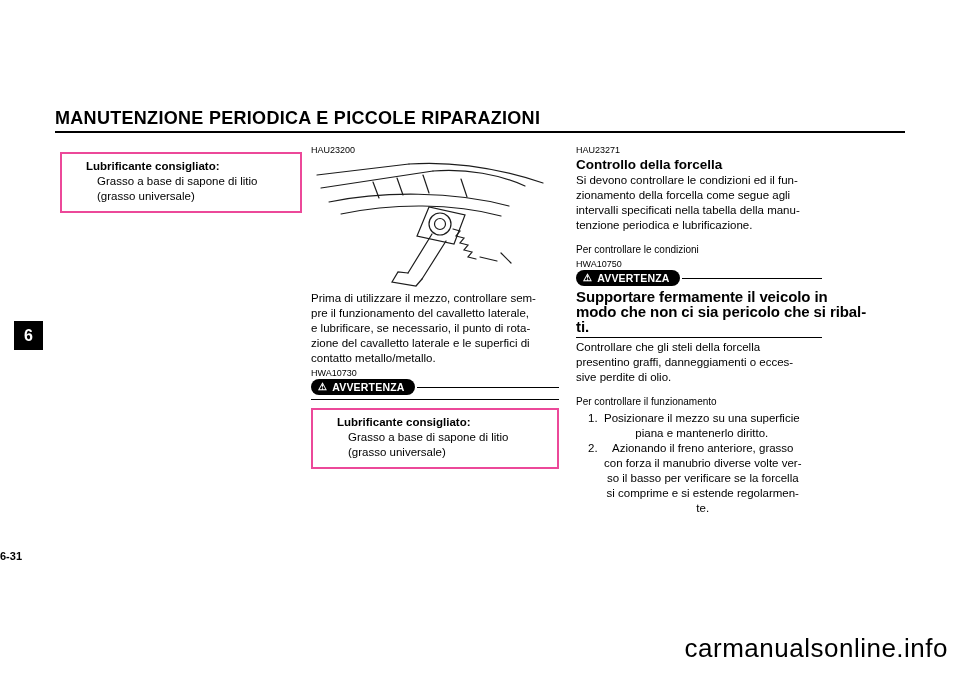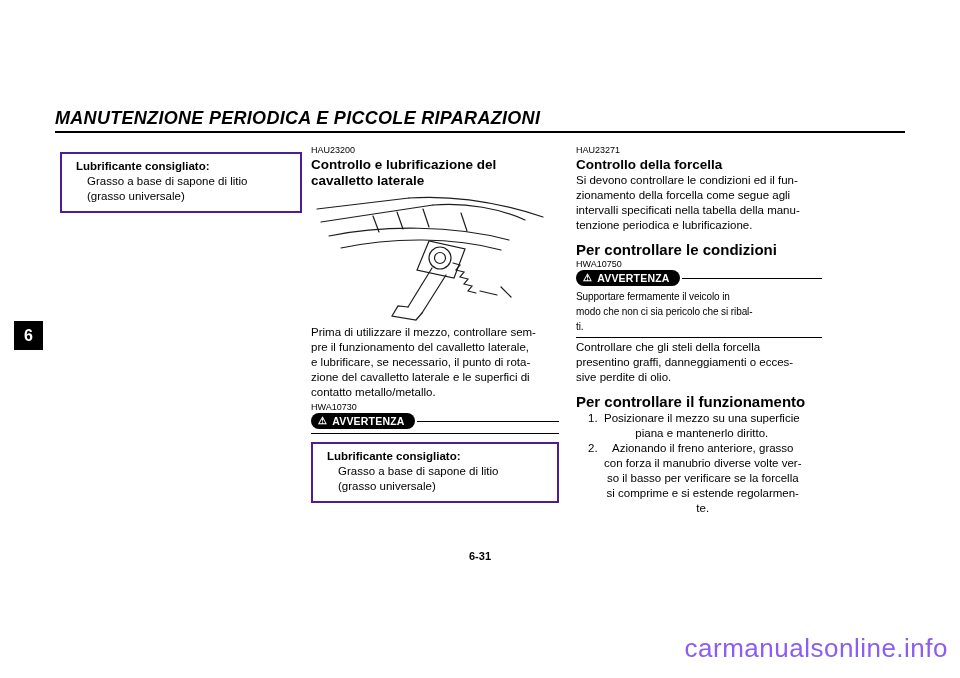--- a/index.html
+++ b/index.html
@@ -3,40 +3,40 @@
 <meta charset="utf-8">
 <style>
   * { margin:0; padding:0; box-sizing:border-box; }
   html,body { background:#ffffff; }
   body {
     width:960px; height:678px; position:relative; overflow:hidden;
     font-family:"Liberation Sans", sans-serif; color:#000;
   }
   .page-title {
     position:absolute; left:55px; top:108px;
-    font-size:18px; font-weight:bold; letter-spacing:.3px; white-space:nowrap;font-style:italic;
+    font-size:18px; font-weight:bold; letter-spacing:.3px; white-space:nowrap;
   }
   .title-rule { position:absolute; left:55px; top:131px; width:850px; height:2px; background:#000; }
   .chapter-tab {
     position:absolute; left:14px; top:321px; width:29px; height:29px;
     background:#000; color:#fff; display:flex; align-items:center; justify-content:center;
     font-size:16px; font-weight:bold;
   }
   .col { position:absolute; top:145px; }
   .col1 { left:60px;  width:242px; top:152px; }
   .col2 { left:311px; width:248px; }
   .col3 { left:576px; width:246px; }
 
   .code { font-size:9px; line-height:10px; text-align:left; }
   .heading { font-size:13.5px; font-weight:bold; line-height:16px; white-space:pre; margin-top:2px; }
   .body-text { font-size:11.5px; line-height:15px; white-space:pre; }
-  .bold-text { font-size:10px; font-weight:normal; line-height:15px; white-space:pre; letter-spacing:-.1px; }
-  .subhead { font-size:15px; font-weight:bold; line-height:15px; }
+  .bold-text { font-size:15px; font-weight:bold; line-height:15px; white-space:pre; letter-spacing:-.1px; }
+  .subhead { font-size:10px; font-weight:normal; line-height:15px; }
 
-  .lub-box { border:2px solid #4c1d95; padding:5px 8px 7px 14px; }
+  .lub-box { border:2px solid #ec4899; padding:5px 8px 7px 24px; }
   .lub-box .box-title { font-size:11.5px; font-weight:bold; line-height:15px; }
   .lub-box .box-lines { font-size:11.5px; line-height:15px; white-space:pre; padding-left:11px; }
 
   .illus { margin:6px 0 4px 0; width:100%; height:126px; }
   .illus svg { width:100%; height:100%; }
 
   .warning-row { display:flex; align-items:center; height:18px; }
   .warning-badge {
     background:#000; color:#fff; border-radius:9px; height:16px;
     display:flex; align-items:center; gap:5px; padding:0 10px 0 7px;
@@ -47,26 +47,26 @@
   .rule { border-top:1.5px solid #000; margin-top:3px; }
 
   .mt2{margin-top:2px;} .mt6{margin-top:2px;} .mt8{margin-top:8px;} .mt9{margin-top:9px;}
 
   .num-list { margin-top:2px; padding-left:12px; }
   .num-item { display:flex; margin-top:0; }
   .num-item .num { width:16px; flex:0 0 16px; font-size:11.5px; line-height:15px; }
   .num-item .txt { font-size:11.5px; line-height:15px; white-space:pre;text-align:center; }
 
   .page-number {
-    position:absolute; left:0; right:0; top:550px; text-align:center;
+    position:absolute; left:0; right:0; top:550px; text-align:left;
     font-size:11px; font-weight:bold;
   }
   .watermark {
     position:absolute; right:12px; bottom:14px;
-    font-size:26px; color:#8b5cf6; letter-spacing:.5px;
+    font-size:26px; color:#000000; letter-spacing:.5px;
   }
 </style>
 </head>
 <body>
 
 <div>
 
   <h1 class="page-title">MANUTENZIONE PERIODICA E PICCOLE RIPARAZIONI</h1>
   <div class="title-rule"></div>
   <div class="chapter-tab">6</div>
@@ -74,22 +74,20 @@
   <section class="col col1">
     <div class="lub-box">
       <div class="box-title">Lubrificante consigliato:</div>
       <div class="box-lines">Grasso a base di sapone di litio
 (grasso universale)</div>
     </div>
   </section>
 
   <section class="col col2">
     <div class="code">HAU23200</div>
-    <h2 class="heading">Controllo e lubrificazione del
-cavalletto laterale</h2>
 
     <div class="illus">
       <svg viewBox="0 0 248 126" xmlns="http://www.w3.org/2000/svg">
         <g fill="none" stroke="#1c1c1c" stroke-width="1.2" stroke-linecap="round">
           <path d="M6 14 L98 3"></path>
           <path d="M10 27 L122 10"></path>
           <path d="M122 10 C 155 7 190 14 214 25"></path>
           <path d="M98 3 C 142 0 190 8 232 22"></path>
           <path d="M18 41 C 72 30 142 30 198 45"></path>
           <path d="M30 53 C 82 42 142 42 190 55"></path>

